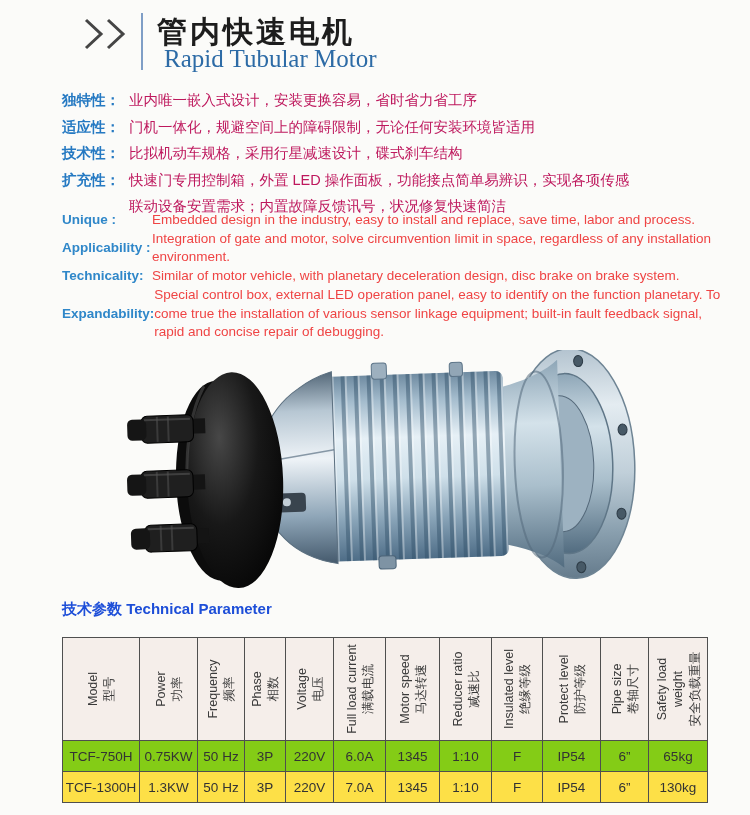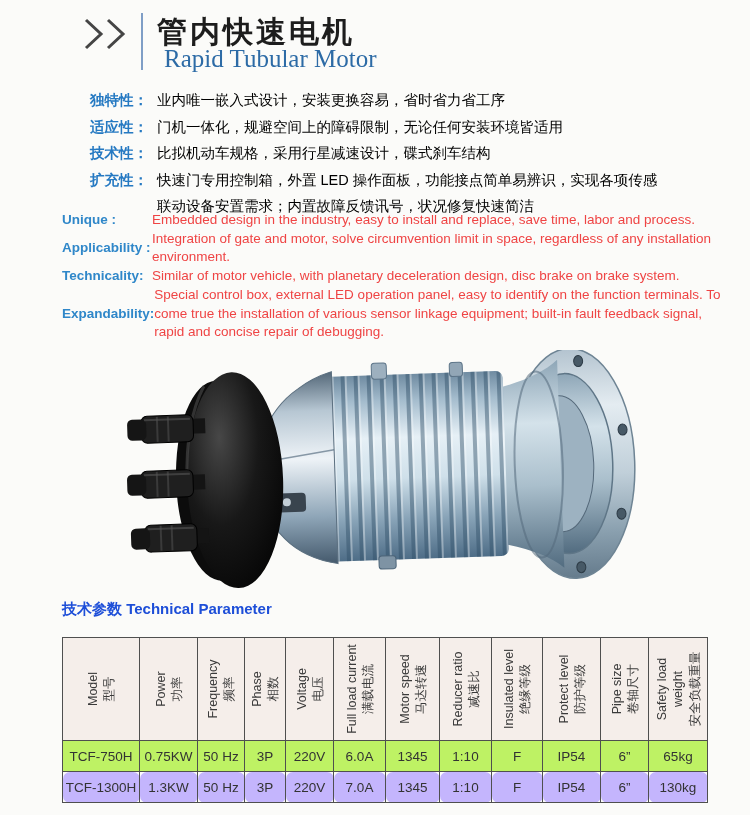--- a/index.html
+++ b/index.html
@@ -17,44 +17,44 @@
     font-family:Liberation Serif, serif;font-weight:bold;
     font-size:30px;letter-spacing:3px;color:#1d1d1d;white-space:nowrap;
   }
   .title-en{
     position:absolute;left:156px;top:45px;
     font-family:"Liberation Serif", serif;font-weight:normal;
     font-size:25px;color:#2d6ba6;white-space:nowrap;margin-left:8px;
   }
   
   .feat-zh{position:absolute;left:62px;top:87px;width:640px;font-size:14.5px;line-height:26.5px;}
-  .feat-zh .frow{display:flex;align-items:flex-start;margin-left:28px;}
+  .feat-zh .frow{display:flex;align-items:flex-start;}
   .feat-zh .flabel{flex:0 0 auto;font-weight:bold;color:#2579c2;margin-right:9px;white-space:nowrap;}
-  .feat-zh .ftext{color:#000000;}
+  .feat-zh .ftext{color:#be185d;}
   .feat-en{position:absolute;left:62px;top:211px;width:660px;font-size:13.5px;line-height:18.7px;}
   .feat-en .frow{display:flex;align-items:center;}
   .feat-en .flabel{flex:0 0 90px;font-weight:bold;color:#2f87c9;white-space:nowrap;}
   .feat-en .ftext{color:#ef4444;}
   
   .motor{position:absolute;left:123px;top:350px;}
   
   .tbl-title{position:absolute;left:62px;top:600px;font-size:15px;font-weight:bold;color:#1d4ed8;white-space:nowrap;}
   table.spec{
     position:absolute;left:62px;top:637px;width:645px;
     border-collapse:collapse;table-layout:fixed;
   }
   table.spec th, table.spec td{
     border:1px solid #4f4f4f;
     text-align:center;vertical-align:middle;
     font-weight:normal;color:#333;
   }
   table.spec th{height:100px;background:#f5eeea;position:relative;overflow:visible;}
   table.spec td{height:30px;font-size:13.5px;padding:0 1px;}
-  tr.row-a td{background:#bef264;}
-  tr.row-b td{background:#c4b5fd;border-radius:7px;}
+  tr.row-a td{background:#84cc16;}
+  tr.row-b td{background:#fde047;}
   .vh{
     position:absolute;top:50%;left:50%;
     transform:translate(-50%,-50%) rotate(-90deg);
     white-space:pre;text-align:center;line-height:1.3;
     font-size:12.5px;color:#3a3a3a;
   }
   .vh .en{white-space:pre;}
   .vh .zh{white-space:pre;}
 </style>
 </head>
@@ -114,21 +114,21 @@
   </div>
   <div class="frow">
     <div class="flabel">Technicality:</div>
     <div class="ftext">
         <div>Similar of motor vehicle, with planetary deceleration design, disc brake  on brake system.</div>
       </div>
   </div>
   <div class="frow">
     <div class="flabel">Expandability:</div>
     <div class="ftext">
-      <div>Special control box, external LED operation panel, easy to identify on the function terminals. To</div>
+      <div>Special control box, external LED operation panel, easy to identify on the function planetary. To</div>
       <div>come true the installation of various sensor linkage equipment; built-in fault feedback signal,</div>
       <div>rapid and concise repair of debugging.</div>
     </div>
   </div>
 </div>
 
 <div class="motor">
 <svg width="525" height="250" viewBox="0 0 525 250">
   <defs>
     <linearGradient id="finGrad" x1="0" y1="0" x2="0" y2="1">

